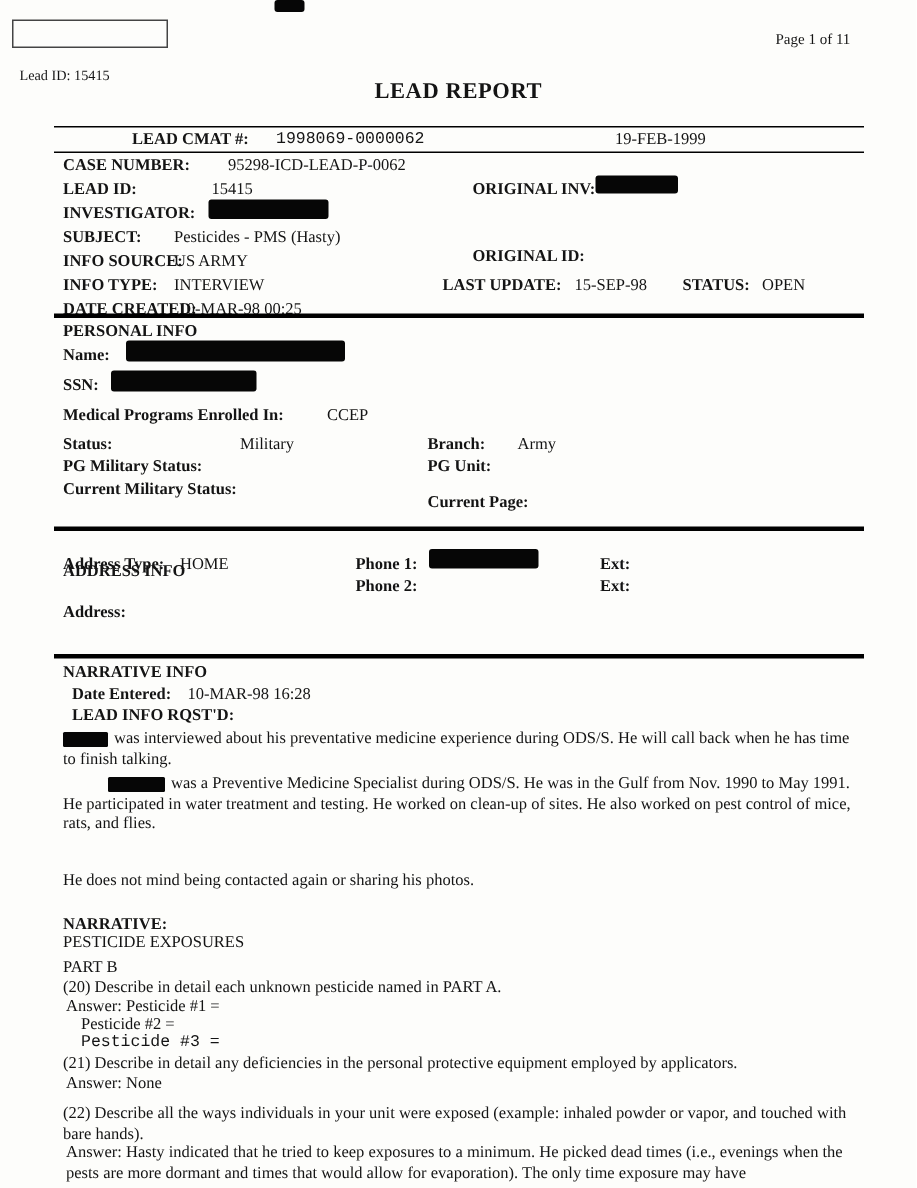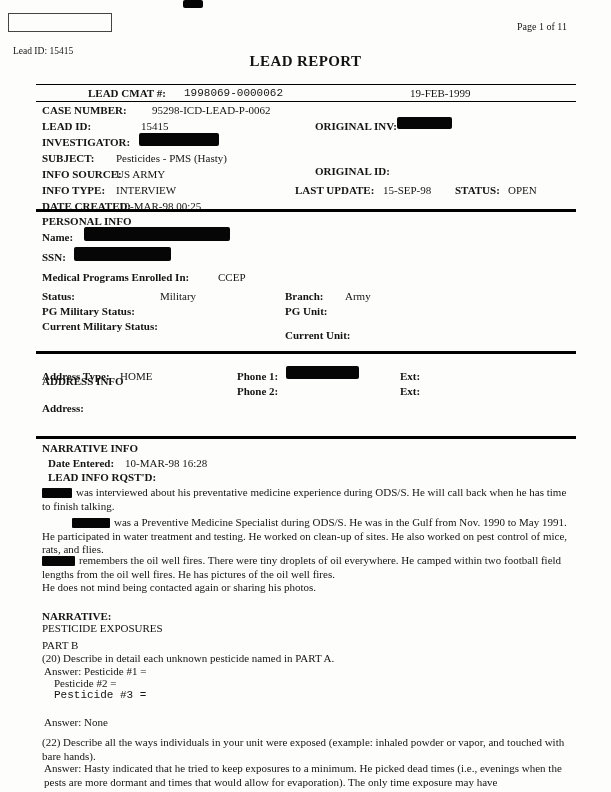--- a/index.html
+++ b/index.html
@@ -73,21 +73,21 @@
 
   <span class="abs b" style="left:42px;top:290px;">Status:</span>
   <span class="abs" style="left:160px;top:290px;">Military</span>
   <span class="abs b" style="left:285px;top:290px;">Branch:</span>
   <span class="abs" style="left:345px;top:290px;">Army</span>
 
   <span class="abs b" style="left:42px;top:305px;">PG Military Status:</span>
   <span class="abs b" style="left:285px;top:305px;">PG Unit:</span>
 
   <span class="abs b" style="left:42px;top:320px;">Current Military Status:</span>
-  <span class="abs b" style="left:285px;top:329px;">Current Unit:</span>
+  <span class="abs b" style="left:285px;top:329px;">Current Page:</span>
 
   <div class="rule" style="top:351px;height:3px;"></div>
 
   <span class="abs b" style="left:42px;top:375px;">ADDRESS INFO</span>
   <span class="abs b" style="left:42px;top:370px;">Address Type:</span>
   <span class="abs" style="left:120px;top:370px;">HOME</span>
   <span class="abs b" style="left:237px;top:370px;">Phone 1:</span>
   <div class="redact" style="left:286px;top:366px;width:73px;height:13px;"></div>
   <span class="abs b" style="left:400px;top:370px;">Ext:</span>
   <span class="abs b" style="left:237px;top:385px;">Phone 2:</span>
@@ -98,31 +98,31 @@
 
   <span class="abs b" style="left:42px;top:442px;">NARRATIVE INFO</span>
   <span class="abs b" style="left:48px;top:457px;">Date Entered:</span>
   <span class="abs" style="left:125px;top:457px;">10-MAR-98 16:28</span>
   <span class="abs b" style="left:48px;top:471px;">LEAD INFO RQST'D:</span>
 
   <div class="wrap" style="left:42px;top:486px;width:534px;"><span class="ired" style="width:30px;height:10px;margin-right:4px;"></span><span>was interviewed about his preventative medicine experience during ODS/S.  He will call back when he has time to finish talking.</span></div>
 
   <div class="wrap" style="left:42px;top:516px;width:534px;text-indent:30px;"><span class="ired" style="width:38px;height:10px;margin-right:4px;"></span><span>was a Preventive Medicine Specialist during ODS/S.  He was in the Gulf from Nov. 1990 to May 1991.  He participated in water treatment and testing.  He worked on clean-up of sites.  He also worked on pest control of mice, rats, and flies.</span></div>
 
-  <div class="wrap" style="left:42px;top:554px;width:534px;"><span class="ired" style="width:33px;height:10px;margin-right:4px;"></span><span>remembers the oil well fires.  There were tiny droplets of oil everywhere.  He camped within two football field lengths from the oil well fires.  He has pictures of the oil well fires.</span></div>
 
   <div class="wrap" style="left:42px;top:581px;width:534px;"><span>He does not mind being contacted again or sharing his photos.</span></div>
 
   <span class="abs b" style="left:42px;top:610px;">NARRATIVE:</span>
   <span class="abs" style="left:42px;top:622px;">PESTICIDE EXPOSURES</span>
   <span class="abs" style="left:42px;top:639px;">PART B</span>
 
   <span class="abs" style="left:42px;top:652px;">(20)  Describe in detail each unknown pesticide named in PART A.</span>
   <span class="abs" style="left:44px;top:665px;">Answer: Pesticide #1 =</span>
   <span class="abs" style="left:54px;top:677px;">Pesticide #2 =</span>
   <span class="abs" style="left:54px;top:689px;font-family:Liberation Mono, monospace;">Pesticide #3 =</span>
 
+  <span class="abs" style="left:42px;top:703px;">(21)  Describe in detail any deficiencies in the personal protective equipment employed by applicators.</span>
   <span class="abs" style="left:44px;top:716px;">Answer: None</span>
 
   <div class="wrap" style="left:42px;top:736px;width:534px;"><span>(22)  Describe all the ways individuals in your unit were exposed (example: inhaled powder or vapor, and touched with bare hands).</span></div>
   <div class="wrap" style="left:44px;top:762px;width:532px;"><span>Answer: Hasty indicated that he tried to keep exposures to a minimum.  He picked dead times (i.e., evenings when the pests are more dormant and times that would allow for evaporation).  The only time exposure may have</span></div>
 
 </div>
 
 </body></html>

